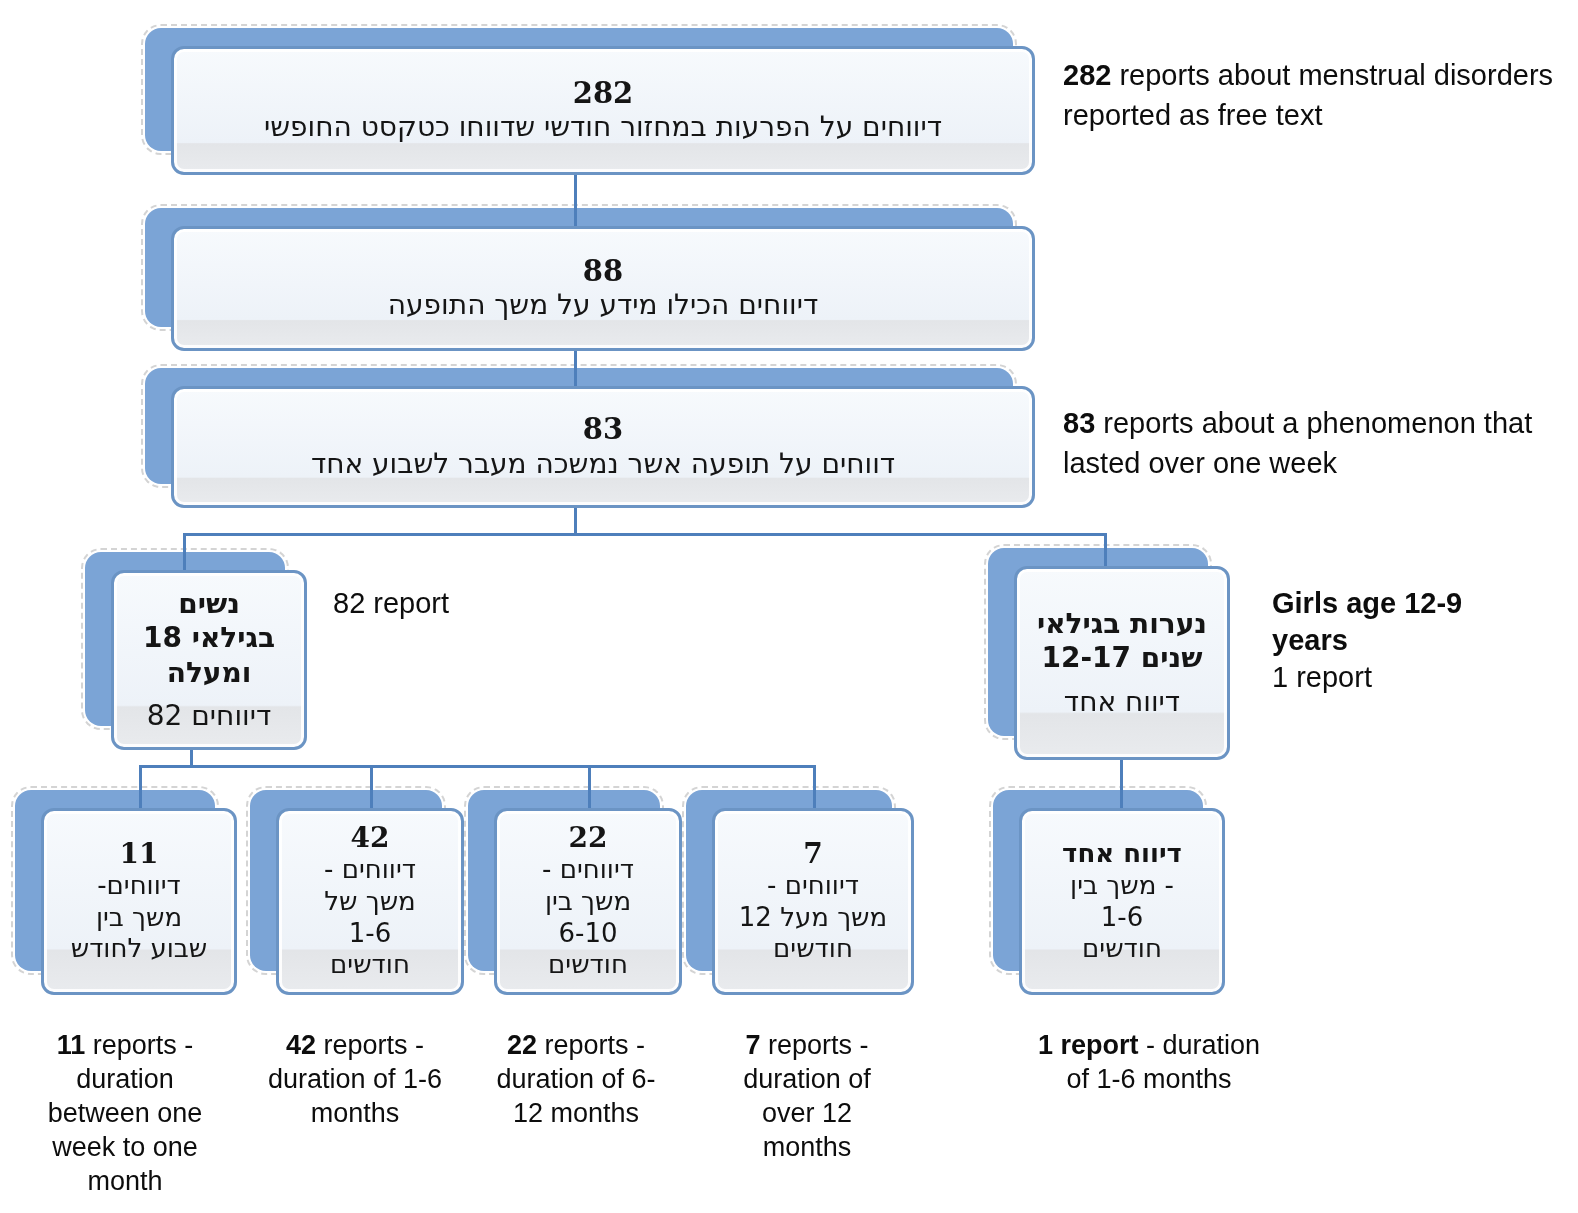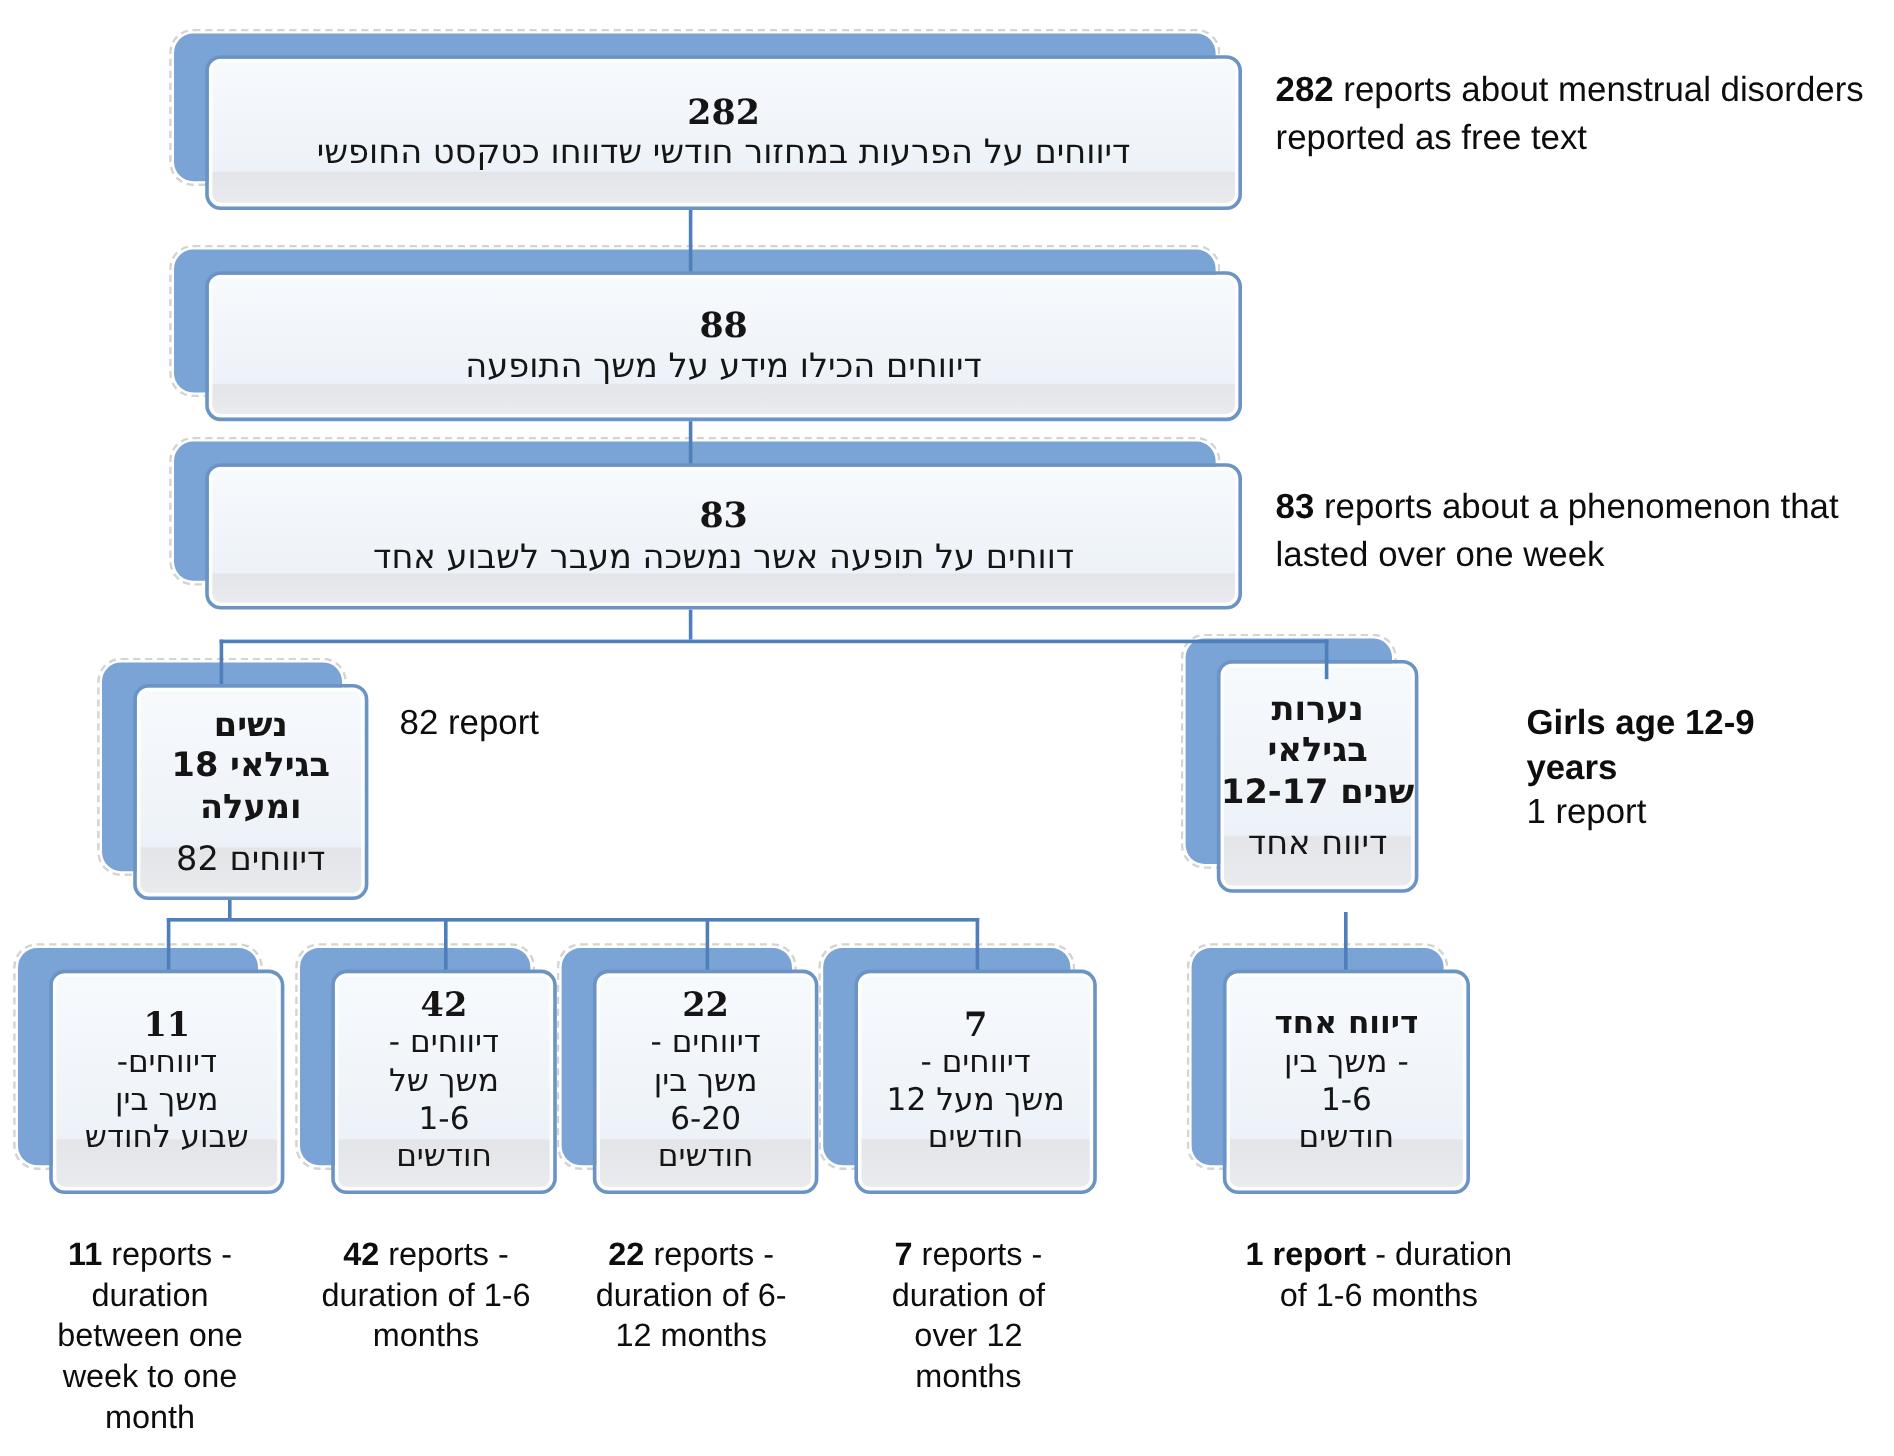--- a/index.html
+++ b/index.html
@@ -69,21 +69,21 @@
   <div class="node" style="left:85px;top:552px;width:222px;height:198px;">
     <div class="shadow"></div>
     <div class="main">
       <div class="heb b" dir="rtl">נשים</div>
       <div class="heb b" dir="rtl">בגילאי 18</div>
       <div class="heb b" dir="rtl">ומעלה</div>
       <div class="heb" dir="ltr" style="margin-top:9px;">82 דיווחים</div>
     </div>
   </div>
 
-  <div class="node" style="left:988px;top:532px;width:194px;height:212px;border-radius:29px;">
+  <div class="node" style="left:988px;top:548px;width:242px;height:212px;border-radius:29px;">
     <div class="shadow"></div>
     <div class="main">
       <div class="heb b" dir="rtl">נערות בגילאי</div>
       <div class="heb b" dir="ltr">12-17 שנים</div>
       <div class="heb" dir="rtl" style="margin-top:9px;">דיווח אחד</div>
     </div>
   </div>
 
   <div class="node small" style="left:15px;top:790px;width:222px;height:205px;">
     <div class="shadow"></div>
@@ -105,21 +105,21 @@
       <div class="heb" dir="rtl">חודשים</div>
     </div>
   </div>
 
   <div class="node small" style="left:468px;top:790px;width:214px;height:205px;">
     <div class="shadow"></div>
     <div class="main">
       <div class="num">22</div>
       <div class="heb" dir="rtl">דיווחים -</div>
       <div class="heb" dir="rtl">משך בין</div>
-      <div class="heb" dir="ltr">6-20</div>
+      <div class="heb" dir="ltr">6-10</div>
       <div class="heb" dir="rtl">חודשים</div>
     </div>
   </div>
 
   <div class="node small" style="left:686px;top:790px;width:228px;height:205px;">
     <div class="shadow"></div>
     <div class="main">
       <div class="num">7</div>
       <div class="heb" dir="rtl">דיווחים -</div>
       <div class="heb" dir="rtl">משך מעל 12</div>

